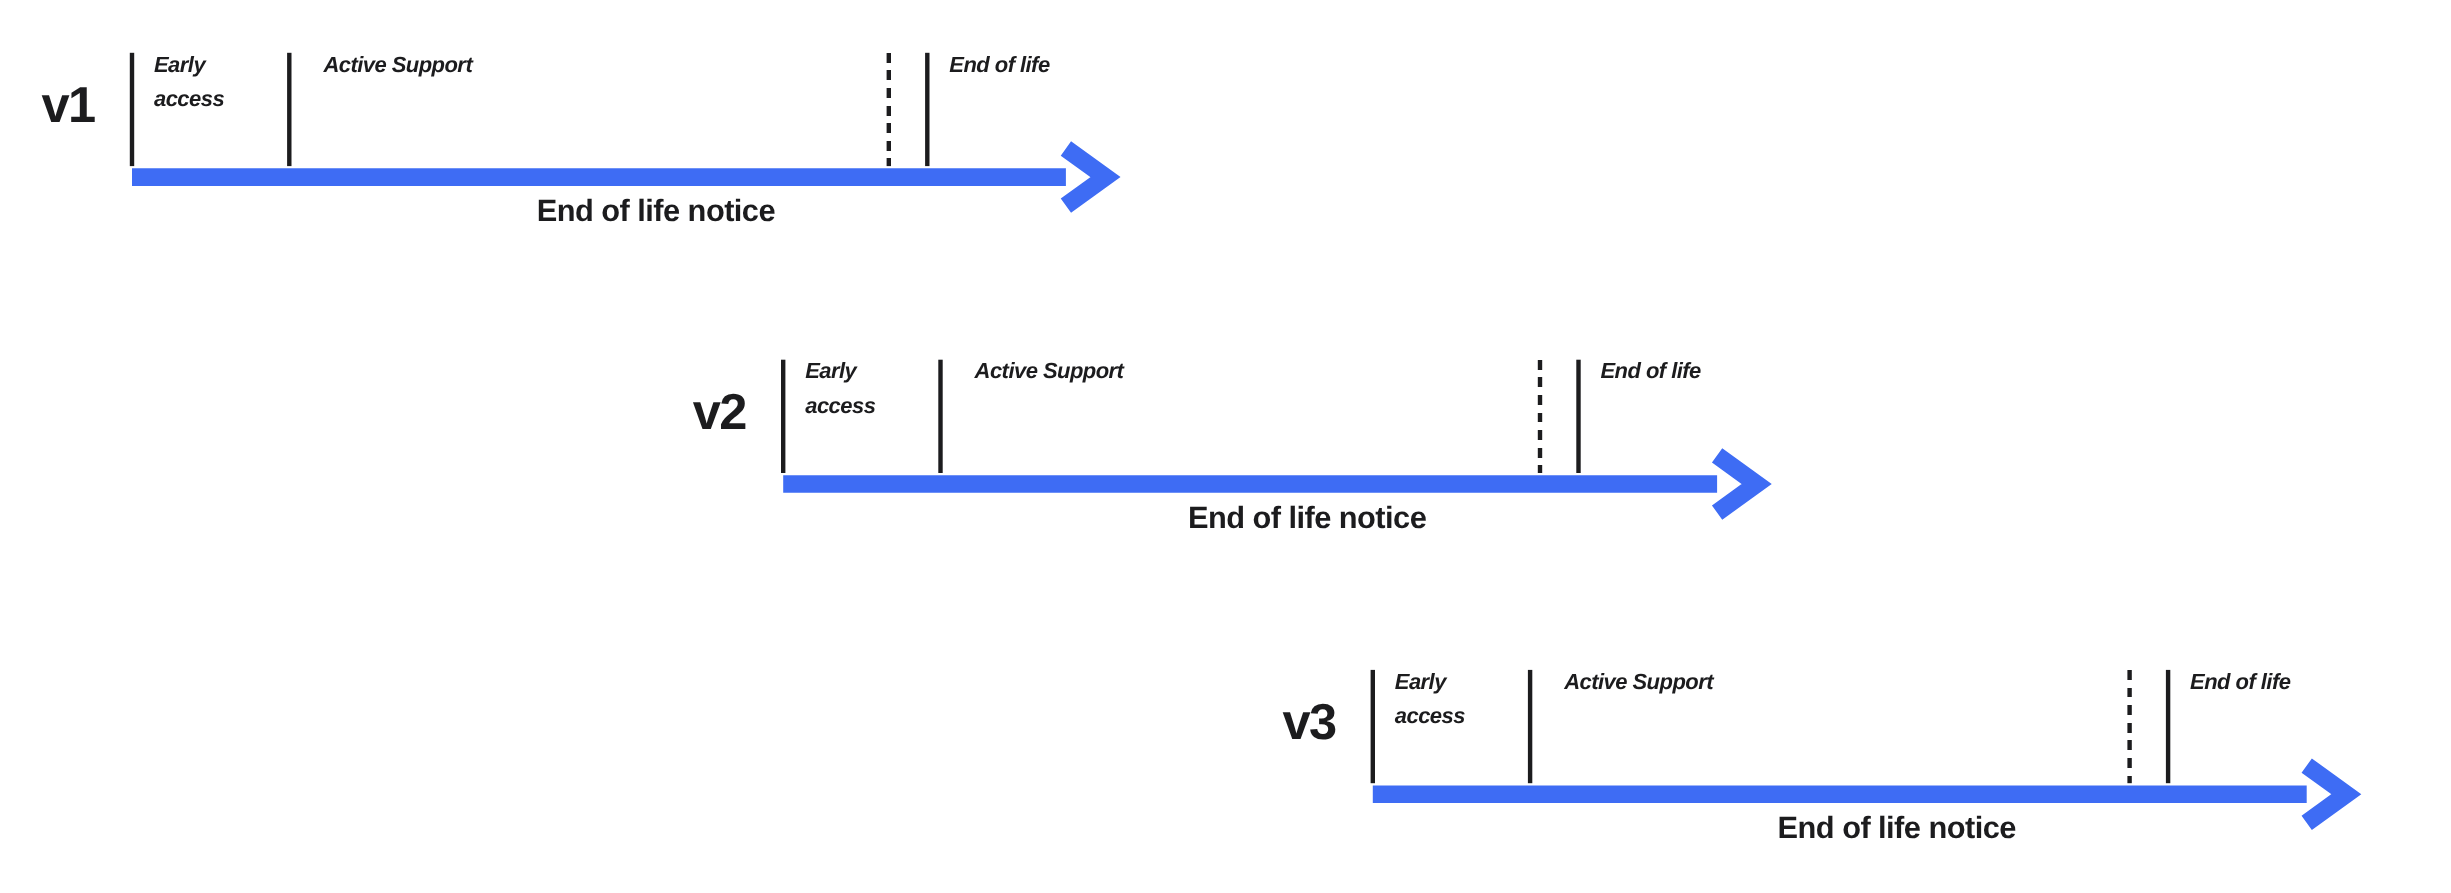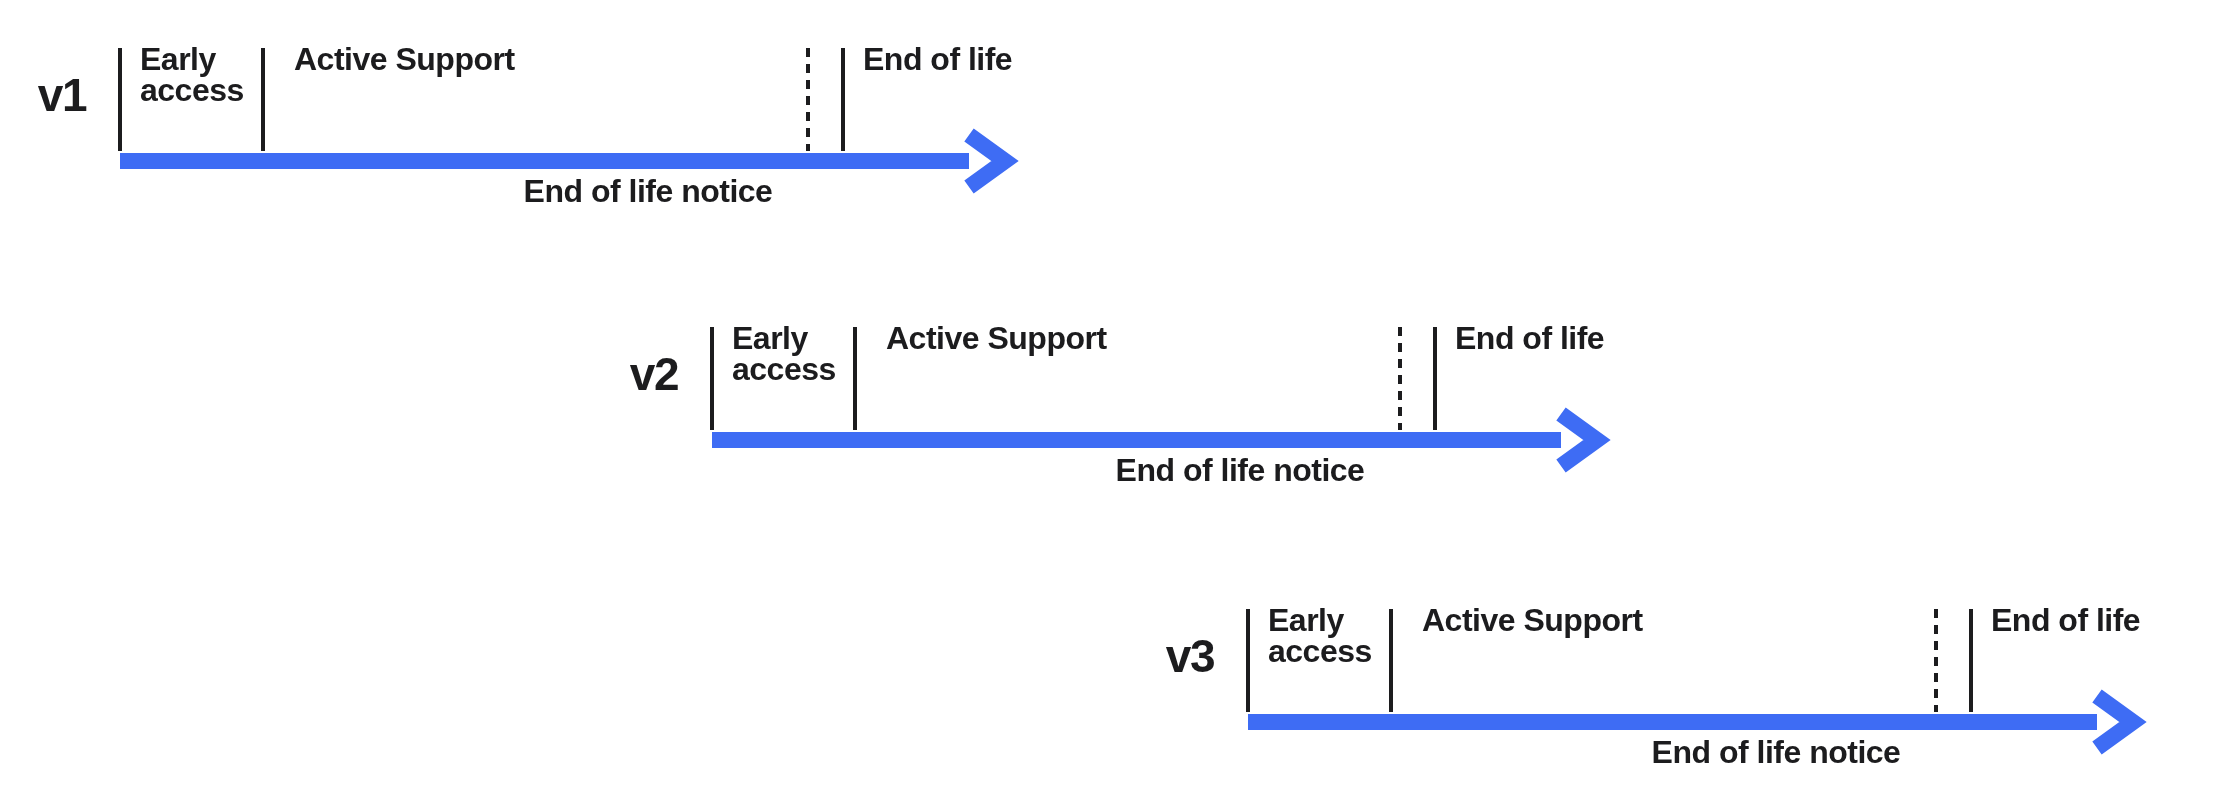--- a/index.html
+++ b/index.html
@@ -58,47 +58,48 @@
     height: 103px;
     background: repeating-linear-gradient(
       to bottom,
       var(--ink) 0 9px,
       transparent 9px 16px
     );
   }
   .phase-label {
     position: absolute;
     top: -2px;
-    font-size: 32px;
+    font-size: 20px;
     line-height: 31px;
     font-weight: bold;
     letter-spacing: -0.5px;
     white-space: nowrap;
     color: var(--ink);
+    font-style: italic;
   }
   .label-early  { left: 120px; }
   .label-active { left: 262px; margin-left: 12px; }
   .label-eol    { left: 843px; }
   .phase-line { display: block; }
 
   .arrow-svg {
     position: absolute;
     left: 96px;
     top: 75px;
     width: 920px;
     height: 80px;
     color: var(--arrow-blue);
   }
   .notice-label {
     position: absolute;
     top: 130px;
     left: 468px;
     width: 320px;
-    text-align: center;
-    font-size: 32px;
+    text-align: left;
+    font-size: 28px;
     line-height: 31px;
     font-weight: bold;
     letter-spacing: -0.5px;
     white-space: nowrap;
     color: var(--ink);
   }
 </style>
 </head>
 <body>
 

